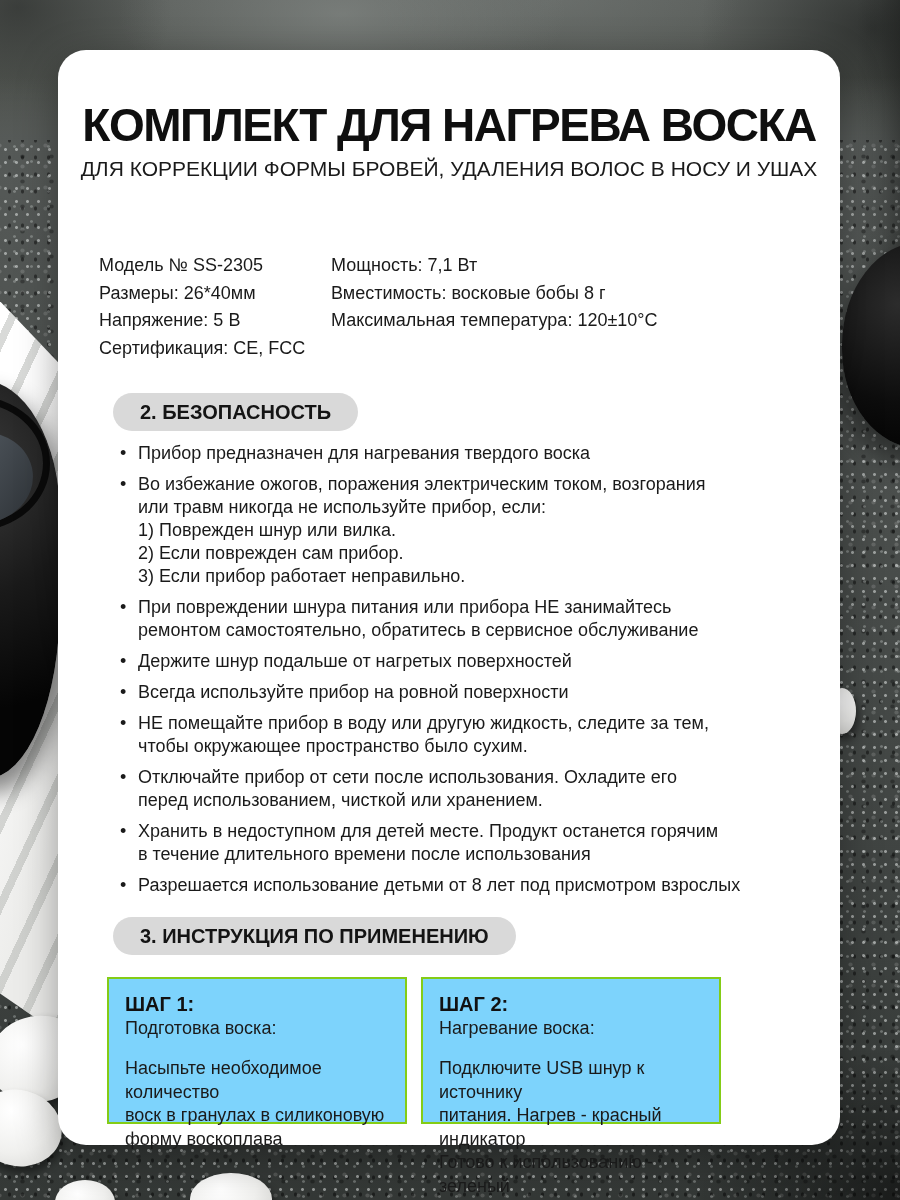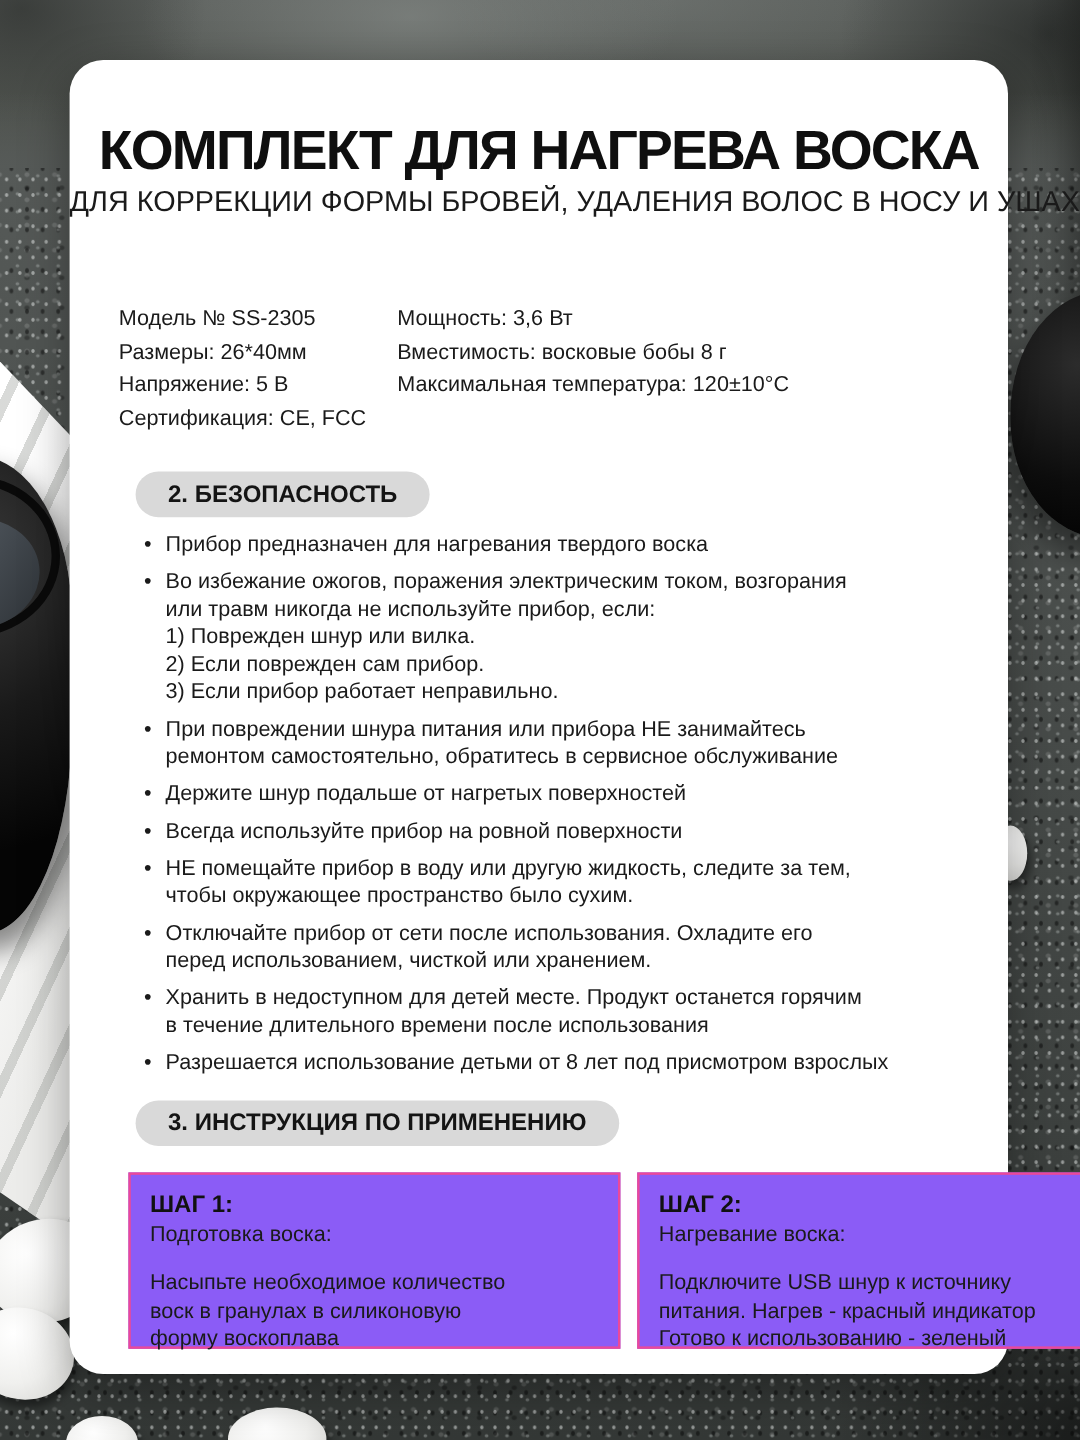--- a/index.html
+++ b/index.html
@@ -83,21 +83,21 @@
     box-shadow:0 12px 40px rgba(0,0,0,0.35);
     color:#161616;
   }
   .title {
     position:absolute; left:0; right:0; top:50px; text-align:center;
     font-size:46px; line-height:50px; font-weight:bold; letter-spacing:-1.5px; color:#0f0f0f;
     white-space:nowrap;
   }
   .subtitle {
     position:absolute; left:0; right:0; top:106px; text-align:center;
-    font-size:24px; line-height:26px; color:#1a1a1a; white-space:nowrap;
+    font-size:21px; line-height:26px; color:#1a1a1a; white-space:nowrap;
   }
   .badge {
     position:absolute; left:55px; height:38px; line-height:38px; padding:0 27px;
     background:#d9d9d9; border-radius:19px;
     font-size:20px; font-weight:bold; color:#141414; white-space:nowrap;
   }
   .b1 { top:159px; }
   .b2 { top:343px; }
   .b3 { top:867px; }
   .params {
@@ -110,22 +110,22 @@
     position:absolute; left:57px; top:392px; width:700px;
     list-style:none; margin:0; padding:0;
   }
   .safety li {
     position:relative; padding-left:23px; margin-bottom:8px;
     font-size:18px; line-height:23px; color:#1a1a1a; white-space:pre-line;
   }
   .safety li::before { content:"\2022"; position:absolute; left:5px; top:0; }
   .steps { position:absolute; left:49px; top:927px; display:flex; gap:14px; }
   .step-box {
-    width:410px; height:147px; box-sizing:border-box;
-    border:2px solid #ec4899; background:#8b5cf6; padding:12px 16px;
+    width:300px; height:147px; box-sizing:border-box;
+    border:2px solid #84cc16; background:#7dd3fc; padding:12px 16px;
   }
   .step-title { font-size:20px; line-height:26px; font-weight:bold; color:#111; }
   .step-sub   { font-size:18px; line-height:23px; color:#1a1a1a; }
   .step-text  { margin-top:17px; font-size:18px; line-height:23.5px; color:#1a1a1a; white-space:pre-line; }
 </style>
 </head>
 <body>
 
 <div class="stage">
 
@@ -143,21 +143,21 @@
   <div class="pebble p3"></div>
   <div class="pebble p4"></div>
   <div class="pebble p5"></div>
 
   <div class="card">
     <div class="title">КОМПЛЕКТ ДЛЯ НАГРЕВА ВОСКА</div>
     <div class="subtitle">ДЛЯ КОРРЕКЦИИ ФОРМЫ БРОВЕЙ, УДАЛЕНИЯ ВОЛОС В НОСУ И УШАХ</div>
 
     <div class="params">
       <div>Модель № SS-2305</div>
-      <div>Мощность: 3,6 Вт</div>
+      <div>Мощность: 7,1 Вт</div>
       <div>Размеры: 26*40мм</div>
       <div>Вместимость: восковые бобы 8 г</div>
       <div>Напряжение: 5 В</div>
       <div>Максимальная температура: 120±10°C</div>
       <div>Сертификация: CE, FCC</div>
     </div>
 
     <div class="badge b2">2. БЕЗОПАСНОСТЬ</div>
     <ul class="safety">
       <li>Прибор предназначен для нагревания твердого воска</li>

